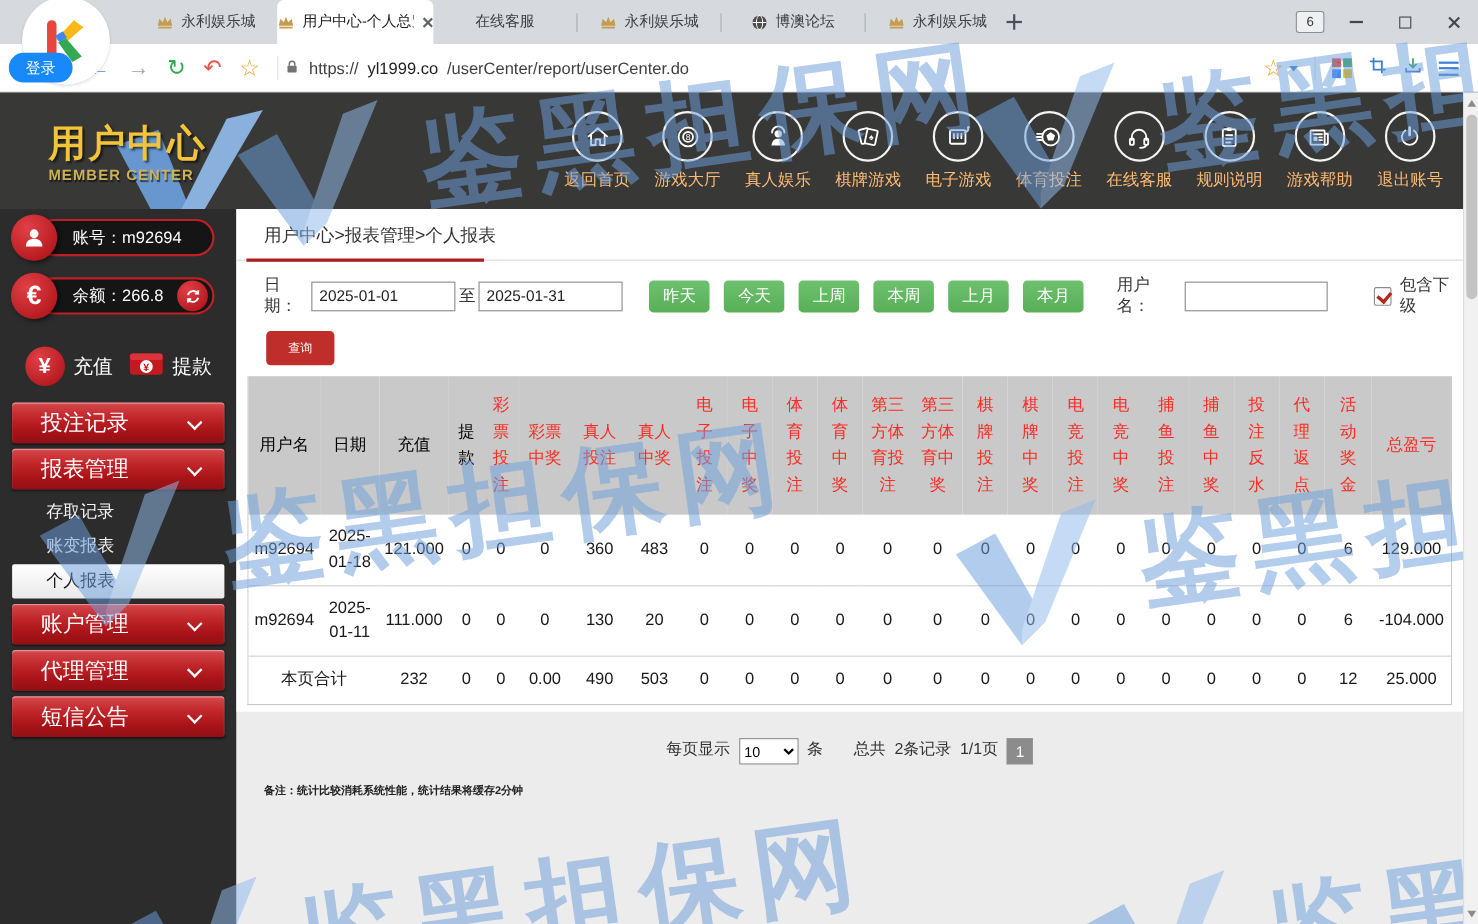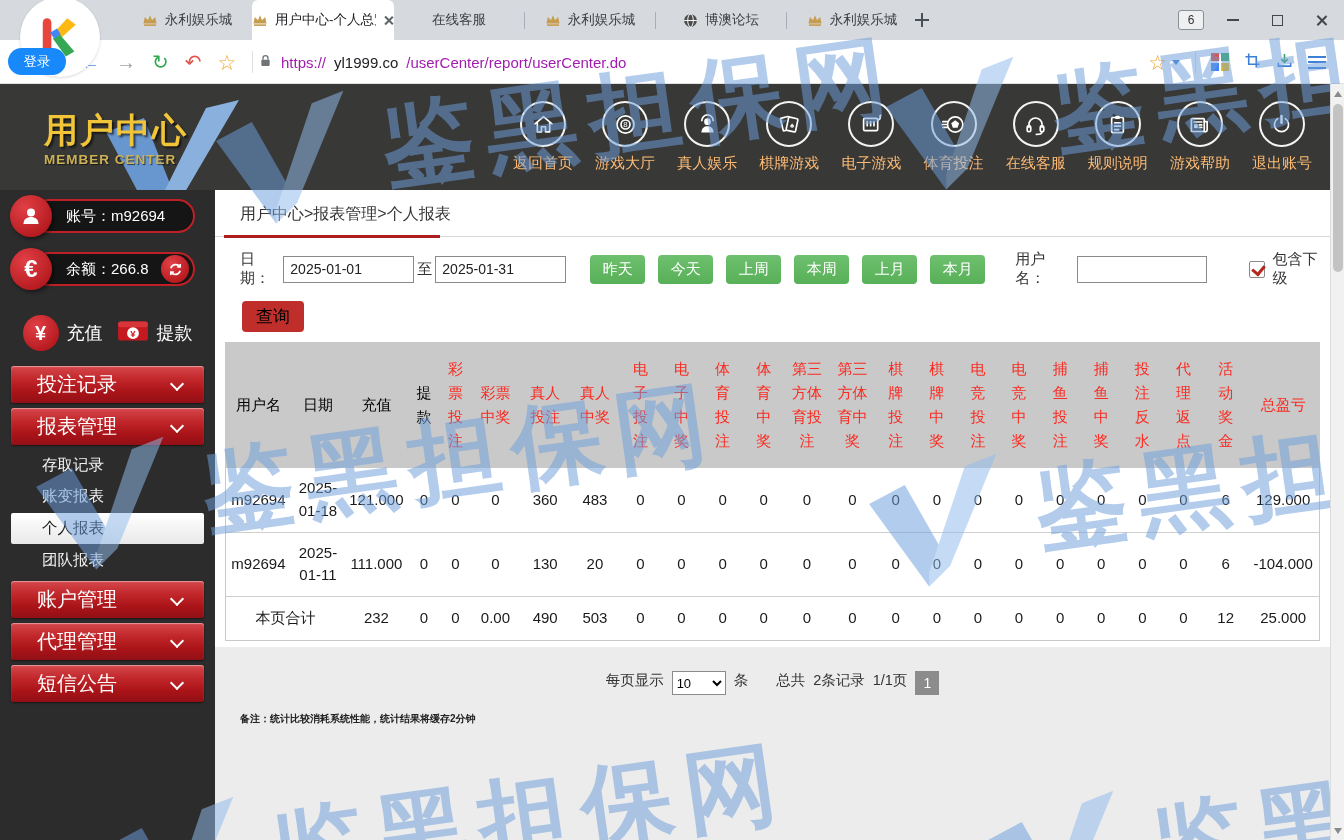--- a/index.html
+++ b/index.html
@@ -35,21 +35,21 @@
   .ic-close::before{transform:rotate(45deg);}.ic-close::after{transform:rotate(-45deg);}
 
   .toolbar{position:absolute;left:0;top:40px;width:1344px;height:44px;background:#fff;border-bottom:1px solid #e2e2e2;}
   .login-pill{position:absolute;left:8px;top:8px;width:58px;height:27px;border-radius:14px;background:#1789fb;
     color:#fff;font-size:13.5px;display:flex;align-items:center;justify-content:center;z-index:7;}
   .tb-icons{position:absolute;left:80px;top:0;height:44px;display:flex;align-items:center;gap:16px;}
   .tbi{font-size:20px;line-height:1;}
   .i-back{color:#4a8fe8;}.i-fwd{color:#9aa0a6;}.i-refresh{color:#2fab4f;}.i-undo{color:#e2554b;}.i-star{color:#f0a32f;font-size:21px;}
   .tb-sep{width:1px;height:22px;background:#e0e0e0;}
   .addr{position:absolute;left:258px;top:0;height:44px;display:flex;align-items:center;gap:8px;font-size:15px;}
-  .url-dim{color:#a21caf;}.url-domain{color:#202124;}
+  .url-dim{color:#404040;}.url-domain{color:#202124;}
   .tb-right{position:absolute;right:18px;top:0;height:44px;display:flex;align-items:center;gap:15px;}
   .star-drop{display:flex;align-items:center;gap:5px;}
   .drop-tri{width:0;height:0;border-left:4.5px solid transparent;border-right:4.5px solid transparent;border-top:5px solid #3e7fd6;}
   .apps-grid{display:grid;grid-template-columns:8px 8px;grid-template-rows:8px 8px;gap:2px;}
   .apps-grid i{display:block;}
   .ag1{background:#ea4335;}.ag2{background:#34a853;}.ag3{background:#4285f4;}.ag4{background:#fbbc05;}
   .hamb{width:18px;height:13px;position:relative;}
   .hamb::before,.hamb::after,.hamb i{content:"";position:absolute;left:0;width:18px;height:2px;background:#3e7fd6;}
   .hamb::before{top:0;}.hamb i{top:5.5px;}.hamb::after{top:11px;}
 
@@ -109,21 +109,21 @@
   .quick-btns{display:flex;gap:13px;margin-left:24px;}
   .qbtn{width:55px;height:29px;border:none;border-radius:4px;color:#fff;font-size:15px;cursor:pointer;
     background:linear-gradient(180deg,#6ec06e,#58b058);font-family:inherit;}
   .uname-label{margin-left:30px;}
   .uname-input{width:130px;height:27px;border:1px solid #8a8a8a;margin-left:4px;padding:0 6px;font-size:14px;}
   .chk-wrap{display:flex;align-items:center;gap:7px;margin-left:42px;cursor:pointer;}
   .chk{width:17px;height:17px;border:1px solid #8a8a8a;border-radius:2px;background:#fff;position:relative;}
   .chk::after{content:"";position:absolute;left:4px;top:1px;width:6px;height:9px;
     border-right:3px solid #b5281e;border-bottom:3px solid #b5281e;transform:rotate(40deg);}
   .query-btn{margin:13px 0 10px 2px;width:62px;height:31px;border:none;border-radius:4px;background:#bf2e2a;
-    color:#000000;font-size:17px;cursor:pointer;font-family:inherit;}
+    color:#ffffff;font-size:11px;cursor:pointer;font-family:inherit;}
   .table-wrap{margin:0 10px;border:1px solid #c9c9c9;border-top:none;}
   table.report{width:100%;border-collapse:collapse;table-layout:fixed;}
   .report th{background:#c9c9c9;font-weight:normal;font-size:15px;color:#000;text-align:center;vertical-align:middle;
     white-space:pre-line;line-height:1.6;padding:8px 0;height:126px;}
   .report th.red{color:#fb2b21;}
   .report td{font-size:15px;color:#1a1a1a;text-align:center;vertical-align:middle;overflow-wrap:break-word;line-height:1.5;}
   .report tbody tr.data-row{height:64px;background:#fff;border-bottom:1px solid #cfcfcf;}
   .report tr.totals-row{height:44px;background:#fff;}
   .pagination{margin-top:24px;display:flex;justify-content:center;gap:8px;font-size:14.5px;color:#333;}
   .pp-select{width:54px;height:24px;border:1px solid #8a8a8a;font-size:13px;font-family:inherit;background:#fff;}
@@ -435,21 +435,20 @@
             </svg></span>
         <span class="fund-label">提款</span>
       </div>
     </div>
     <div class="sidemenu" id="sidemenu">
         <div class="menu-btn">投注记录</div>
         <div class="menu-btn">报表管理</div>
         <div class="submenu-item">存取记录</div>
         <div class="submenu-item">账变报表</div>
         <div class="submenu-item active">个人报表</div>
-        <div class="submenu-item">团队报表</div>
         <div class="menu-btn">账户管理</div>
         <div class="menu-btn">代理管理</div>
         <div class="menu-btn">短信公告</div>
       </div>
   </div>
 
   <div class="main">
     <div class="white-wrap">
       <div class="breadcrumb-bar">
         <div class="breadcrumb">用户中心&gt;报表管理&gt;个人报表</div>

